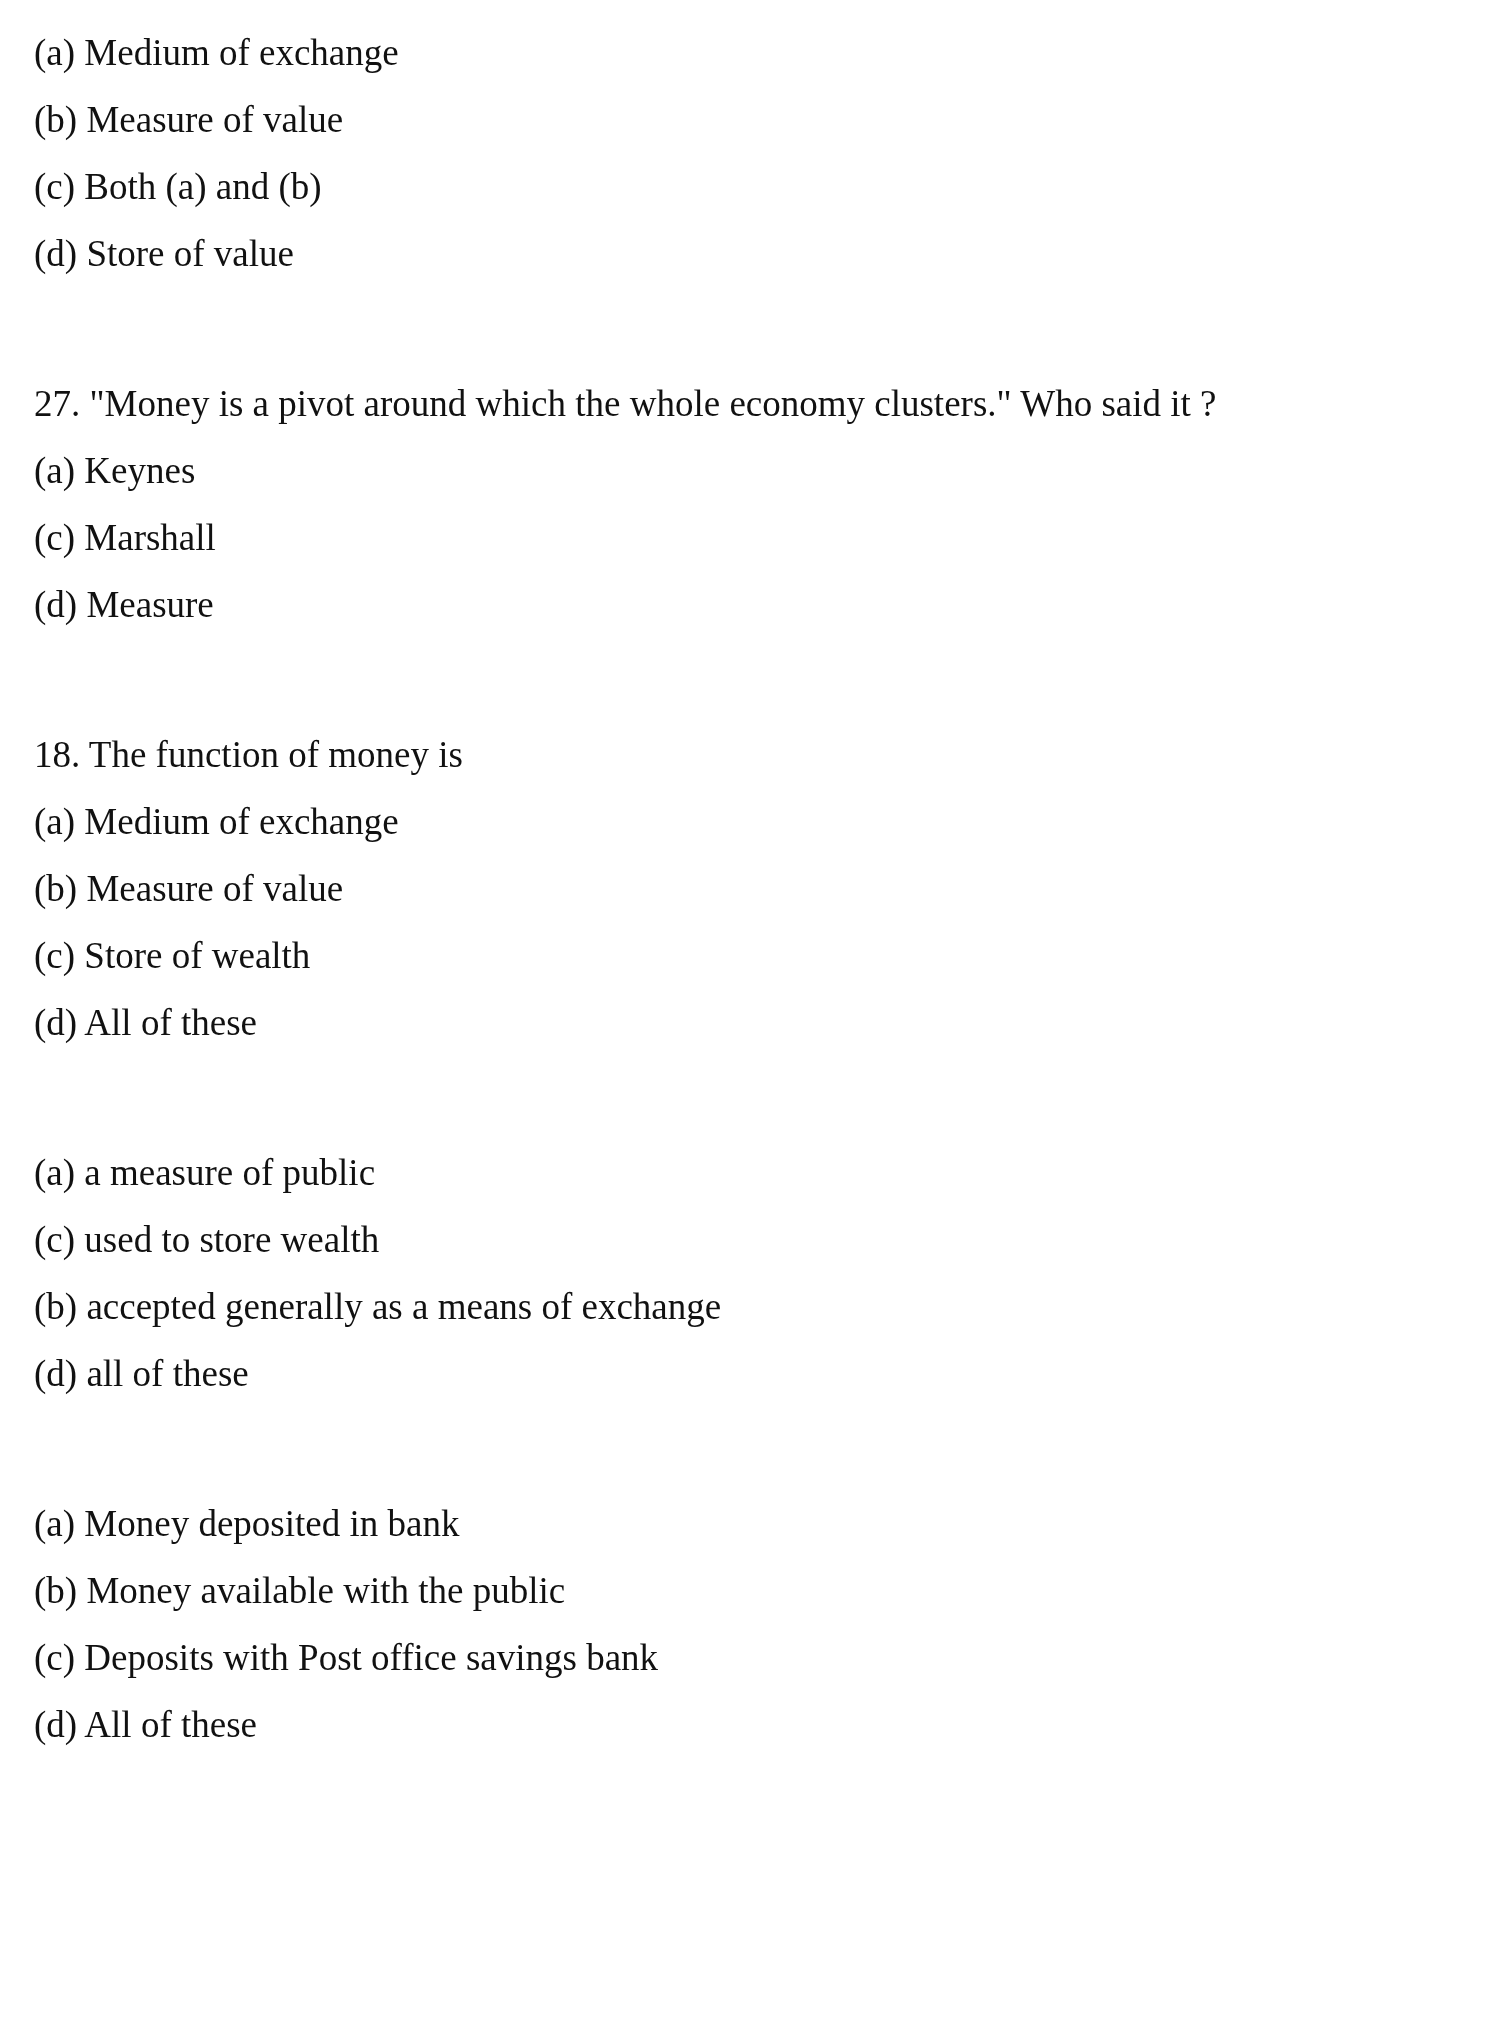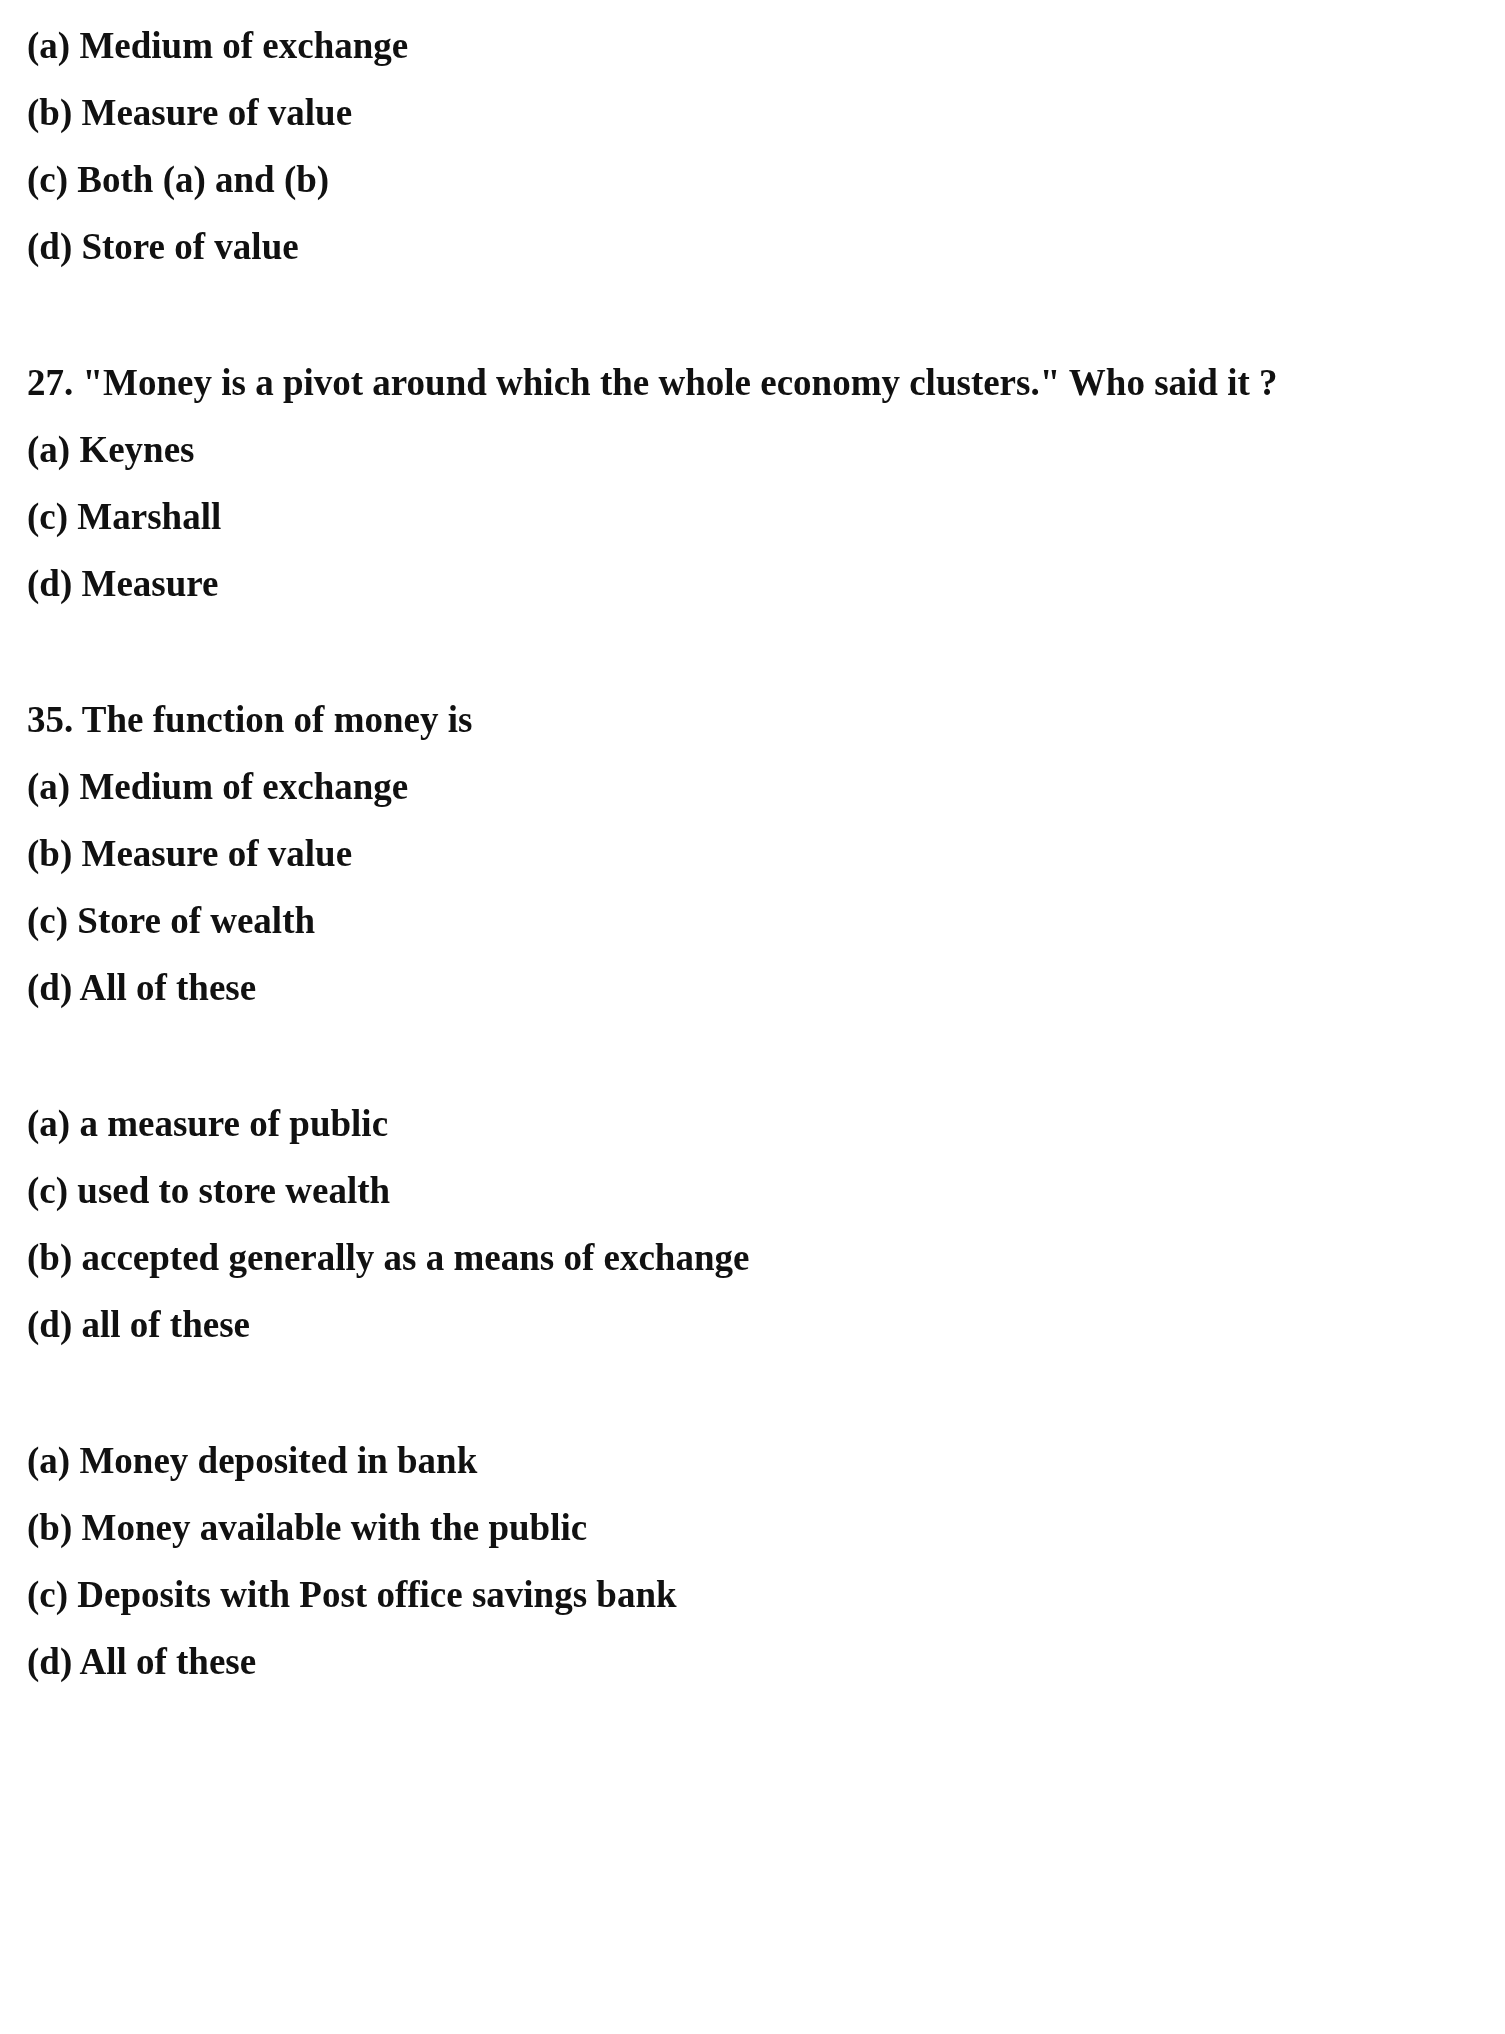--- a/index.html
+++ b/index.html
@@ -15,23 +15,22 @@
       font-family: "Liberation Serif", "DejaVu Serif", serif;
       color: #111111;
     }
     .page {
       position: absolute;
       left: 26px;
       top: 11px;
       right: 0;
     }
     .block {
-      margin: 1px;
+      margin: 8px;
       padding: 0;
-      font-weight: bold;
     }
     .line {
       font-size: 37px;
       line-height: 67px;
       height: 67px;
       white-space: nowrap;
       letter-spacing: 0px;
     }
     .gap {
       height: 67px;
@@ -54,21 +53,21 @@
   <div class="block">
     <div class="line">27. "Money is a pivot around which the whole economy clusters." Who said it ?</div>
     <div class="line">(a) Keynes</div>
     <div class="line">(c) Marshall</div>
     <div class="line">(d) Measure</div>
   </div>
 
   <div class="gap"></div>
 
   <div class="block">
-    <div class="line">35. The function of money is</div>
+    <div class="line">18. The function of money is</div>
     <div class="line">(a) Medium of exchange</div>
     <div class="line">(b) Measure of value</div>
     <div class="line">(c) Store of wealth</div>
     <div class="line">(d) All of these</div>
   </div>
 
   <div class="gap"></div>
 
   <div class="block">
     <div class="line">(a) a measure of public</div>

